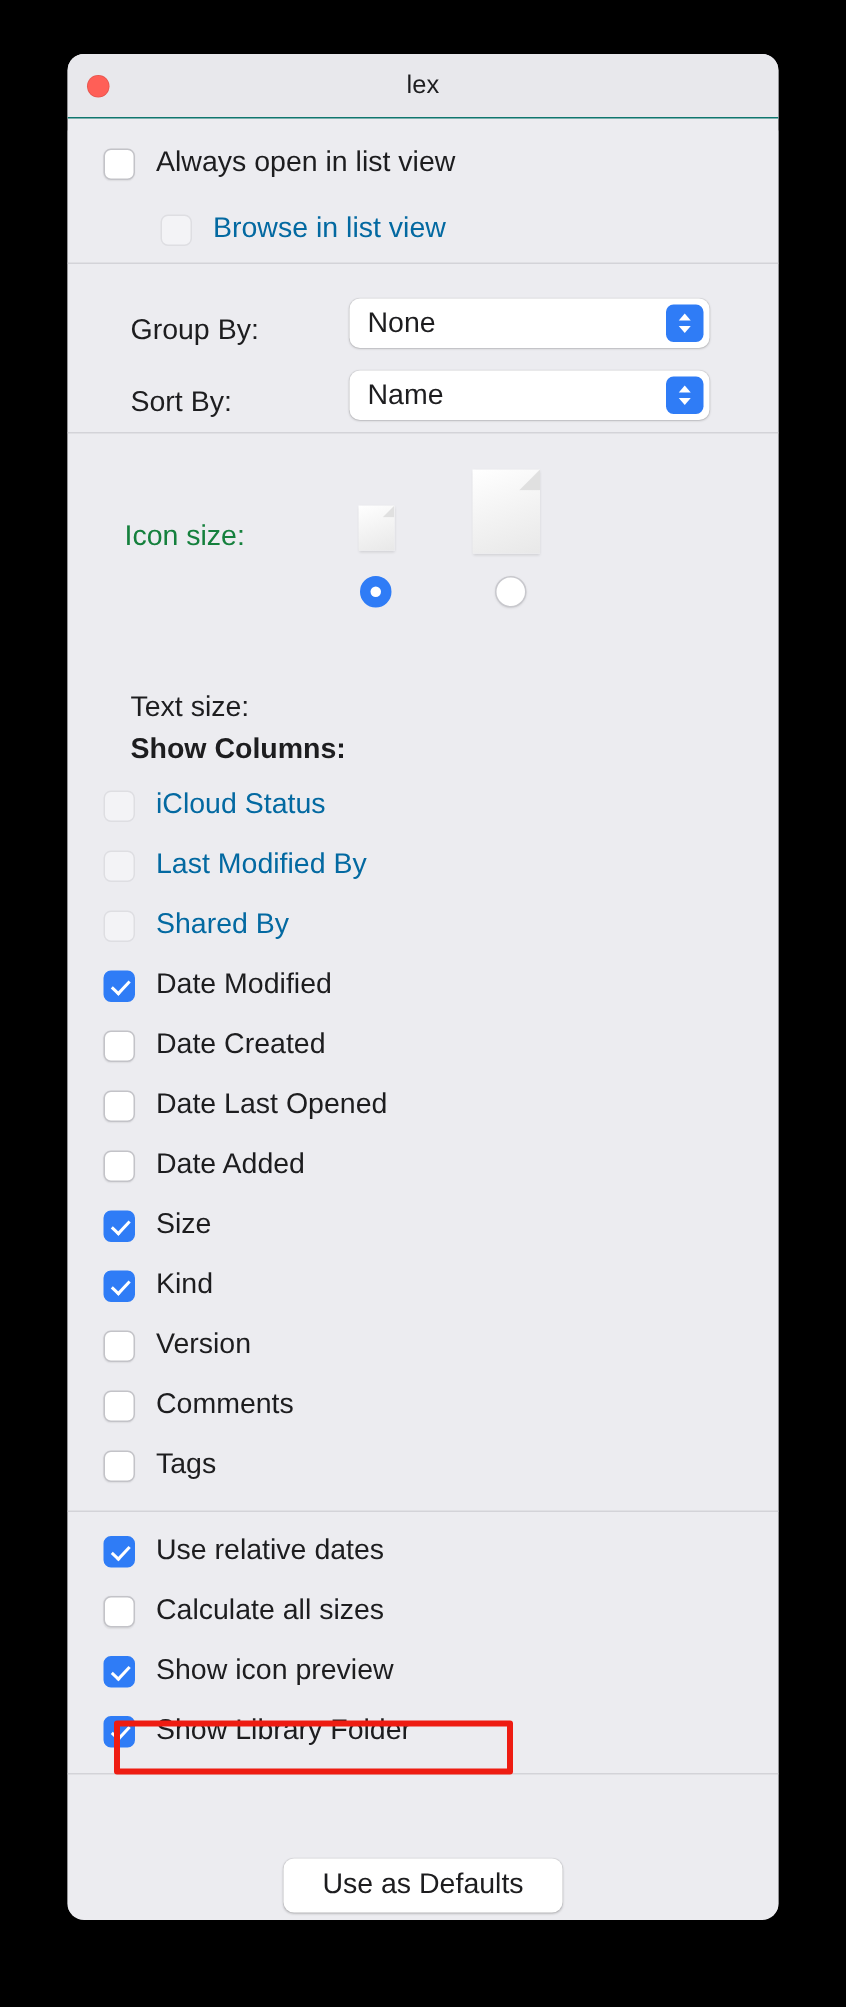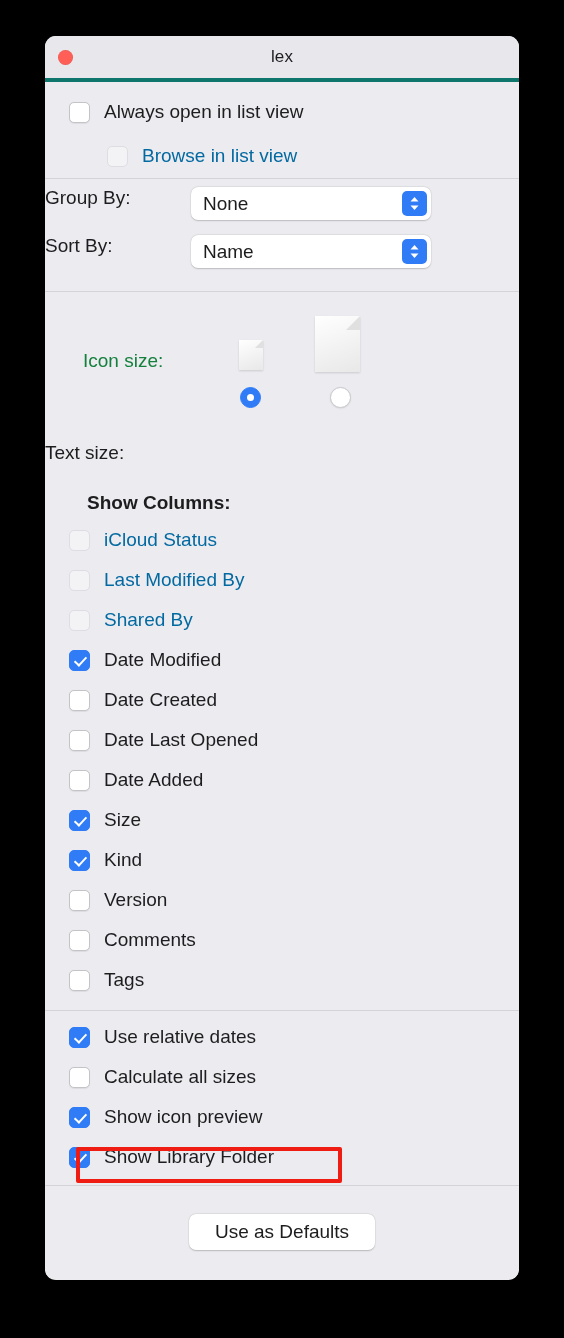--- a/index.html
+++ b/index.html
@@ -32,21 +32,21 @@
     background: #ececf0;
     border-radius: 11px;
     box-shadow: 0 6px 26px rgba(0,0,0,0.55);
     overflow: hidden;
   }
 
   .titlebar {
     position: relative;
     height: 42px;
     background: #e8e8ec;
-    border-bottom: 4px solid #0f766e;
+    border-bottom: 1px solid #0f766e;
   }
   .close-btn {
     position: absolute;
     left: 13px;
     top: 14px;
     width: 15px;
     height: 15px;
     border-radius: 50%;
     background: #ff5f57;
     box-shadow: inset 0 0 0 0.5px rgba(0,0,0,0.10);
@@ -127,22 +127,23 @@
     color: #1d1d1f;
     white-space: nowrap;
   }
   .cb-label.dim {
     color: #0369a1;
   }
 
   
   .field-row {
     display: flex;
-    align-items: flex-start;
+    align-items: flex-end;
     height: 48px;
+    padding-left: 42px;
   }
   .field-label {
     font-size: 19px;
     color: #1d1d1f;
     width: 146px;
     flex: 0 0 auto;
   }
   .popup {
     position: relative;
     height: 33px;
@@ -266,21 +267,21 @@
     border: 4px solid #ee1c12;
     border-radius: 2px;
     box-sizing: border-box;
     pointer-events: none;
   }
 
   
   .footer {
     height: 92px;
     display: flex;
-    align-items: center;
+    align-items: flex-end;
     justify-content: center;
   }
   .default-btn {
     background: #ffffff;
     border-radius: 7px;
     box-shadow: 0 0.5px 1.5px rgba(0,0,0,0.2), 0 0 0 0.5px rgba(0,0,0,0.05);
     font-size: 19px;
     color: #1d1d1f;
     padding: 7px 26px;
     white-space: nowrap;

